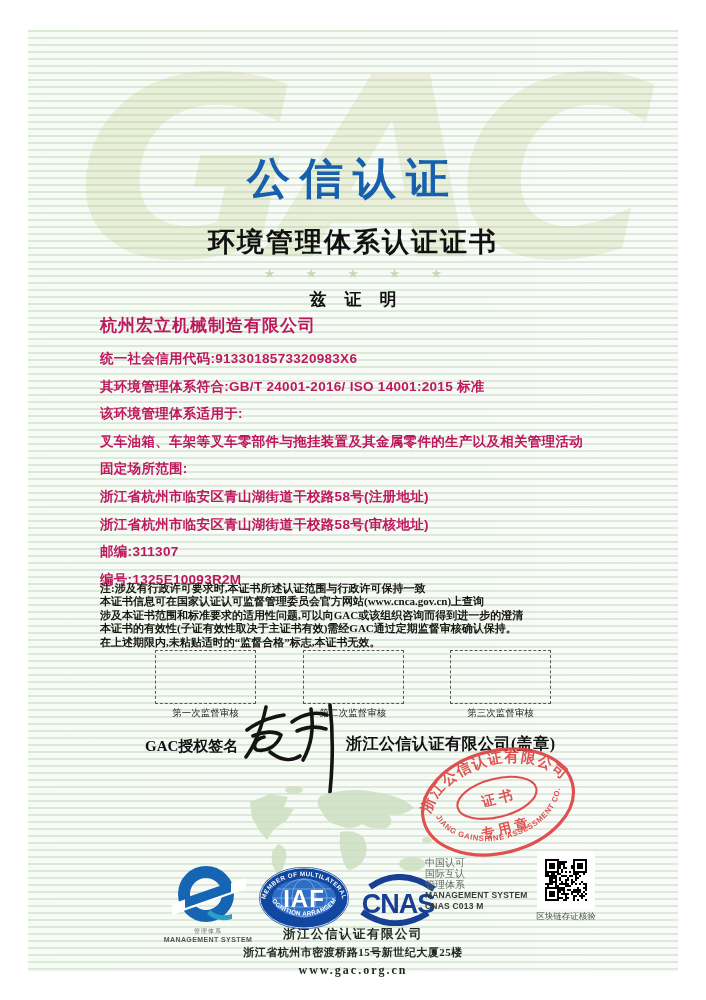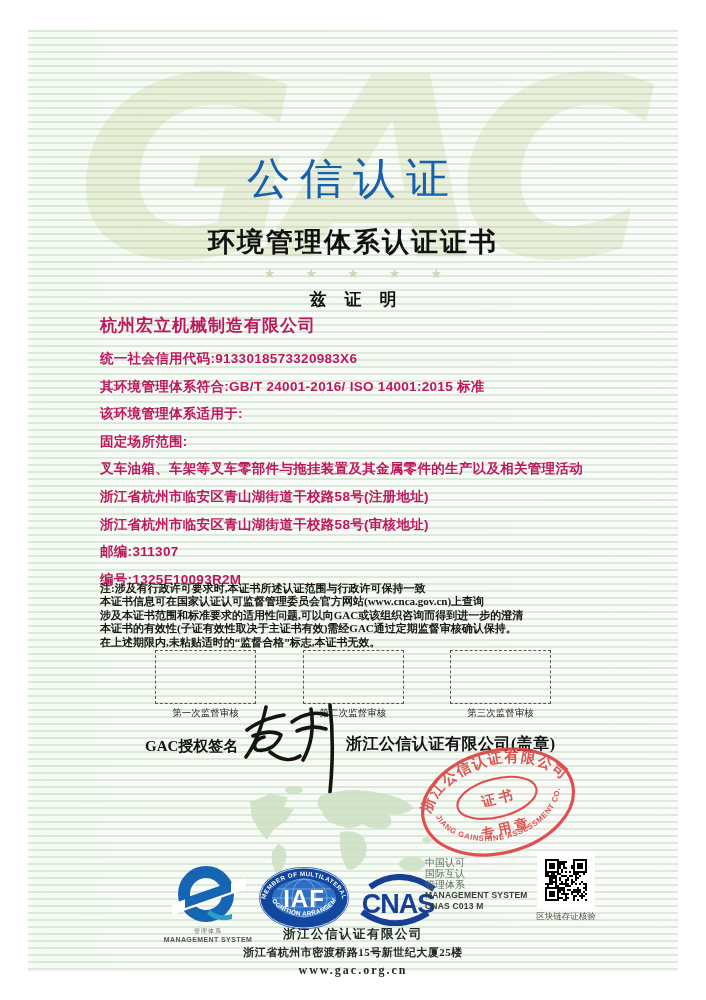--- a/index.html
+++ b/index.html
@@ -11,21 +11,21 @@
       linear-gradient(90deg, rgba(170,210,160,0.10), rgba(190,195,190,0.08)),
       repeating-linear-gradient(to bottom,
         rgba(150,195,140,0.30) 0px, rgba(150,195,140,0.30) 2px,
         rgba(255,255,255,0) 2px, rgba(255,255,255,0) 7px);}
   .watermark{position:absolute;left:76px;top:34px;z-index:0;
     font-family:"DejaVu Sans",sans-serif;font-style:italic;font-weight:900;
     font-size:272px;line-height:1;letter-spacing:-22px;color:#edefd8;opacity:.8;
     transform:scaleY(.92);}
   .layer{position:absolute;z-index:2;}
 
-  .title{left:0;right:0;top:150px;text-align:center;font-weight:400;font-size:43px;
+  .title{left:0;right:0;top:150px;text-align:center;font-weight:700;font-size:43px;
     letter-spacing:10px;color:var(--title-blue,#1660ae);}
   .subtitle{left:0;right:0;top:224px;text-align:center;font-weight:800;font-size:27px;
     letter-spacing:2px;color:#111;font-family:"Liberation Serif",serif;}
   .stars{left:0;right:0;top:266px;text-align:center;font-size:13px;letter-spacing:30px;
     color:#c8d8ba;text-indent:30px;}
   .certify{left:0;right:0;top:288px;text-align:center;font-size:17px;font-weight:700;
     letter-spacing:18px;color:#111;text-indent:18px;}
 
   .info{left:100px;top:314px;right:55px;color:#be185d;}
   .company{font-size:17px;font-weight:800;margin-bottom:13px;letter-spacing:1px;}
@@ -79,22 +79,22 @@
   <div class="layer title">公信认证</div>
   <div class="layer subtitle">环境管理体系认证证书</div>
   <div class="layer stars">★★★★★</div>
   <div class="layer certify">兹证明</div>
 
   <div class="layer info">
     <div class="company">杭州宏立机械制造有限公司</div>
     <div class="info-line">统一社会信用代码:9133018573320983X6</div>
     <div class="info-line">其环境管理体系符合:GB/T 24001-2016/ ISO 14001:2015 标准</div>
     <div class="info-line">该环境管理体系适用于:</div>
+    <div class="info-line">叉车油箱、车架等叉车零部件与拖挂装置及其金属零件的生产以及相关管理活动</div>
     <div class="info-line">固定场所范围:</div>
-    <div class="info-line">叉车油箱、车架等叉车零部件与拖挂装置及其金属零件的生产以及相关管理活动</div>
     <div class="info-line">浙江省杭州市临安区青山湖街道干校路58号(注册地址)</div>
     <div class="info-line">浙江省杭州市临安区青山湖街道干校路58号(审核地址)</div>
     <div class="info-line">邮编:311307</div>
     <div class="info-line">编号:1325E10093R2M</div>
   </div>
 
   <div class="layer notes">
     <div>注:涉及有行政许可要求时,本证书所述认证范围与行政许可保持一致</div>
     <div>本证书信息可在国家认证认可监督管理委员会官方网站(www.cnca.gov.cn)上查询</div>
     <div>涉及本证书范围和标准要求的适用性问题,可以向GAC或该组织咨询而得到进一步的澄清</div>

